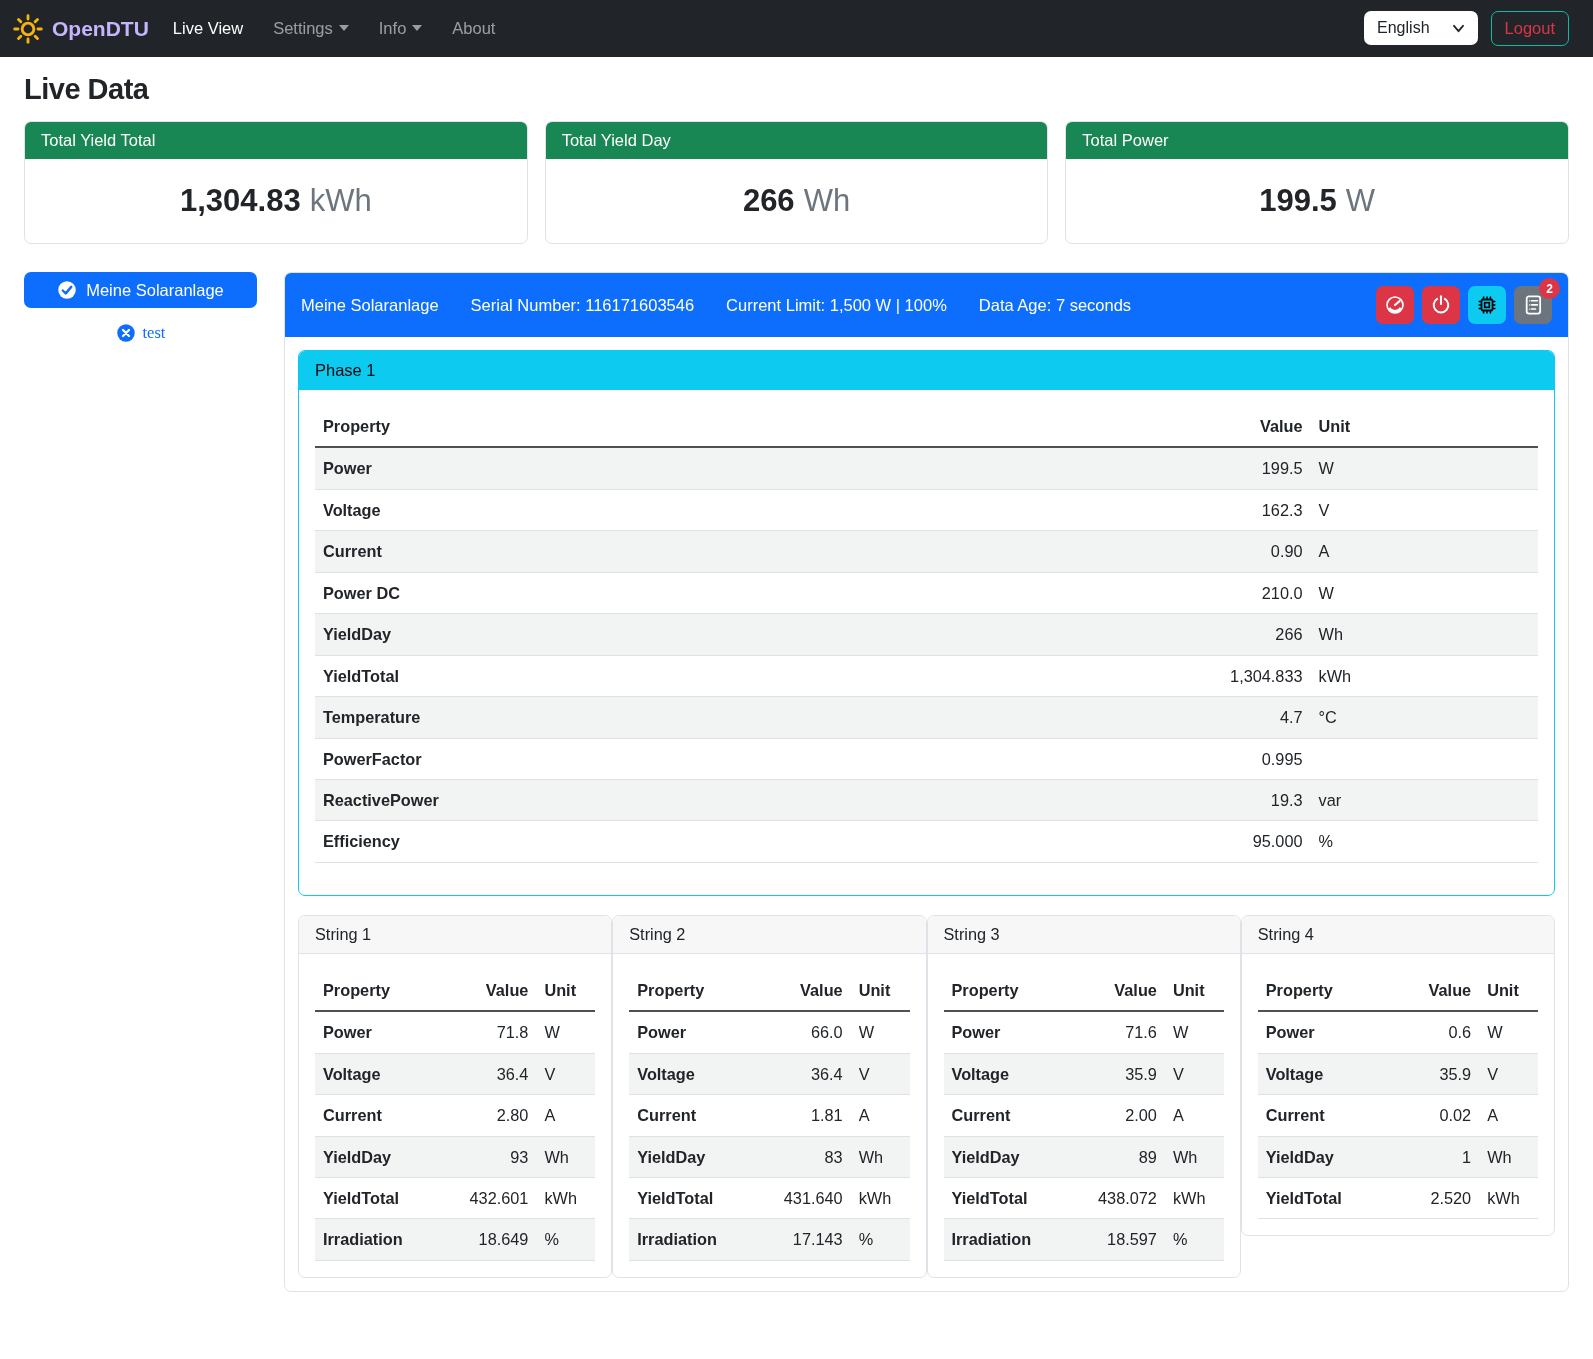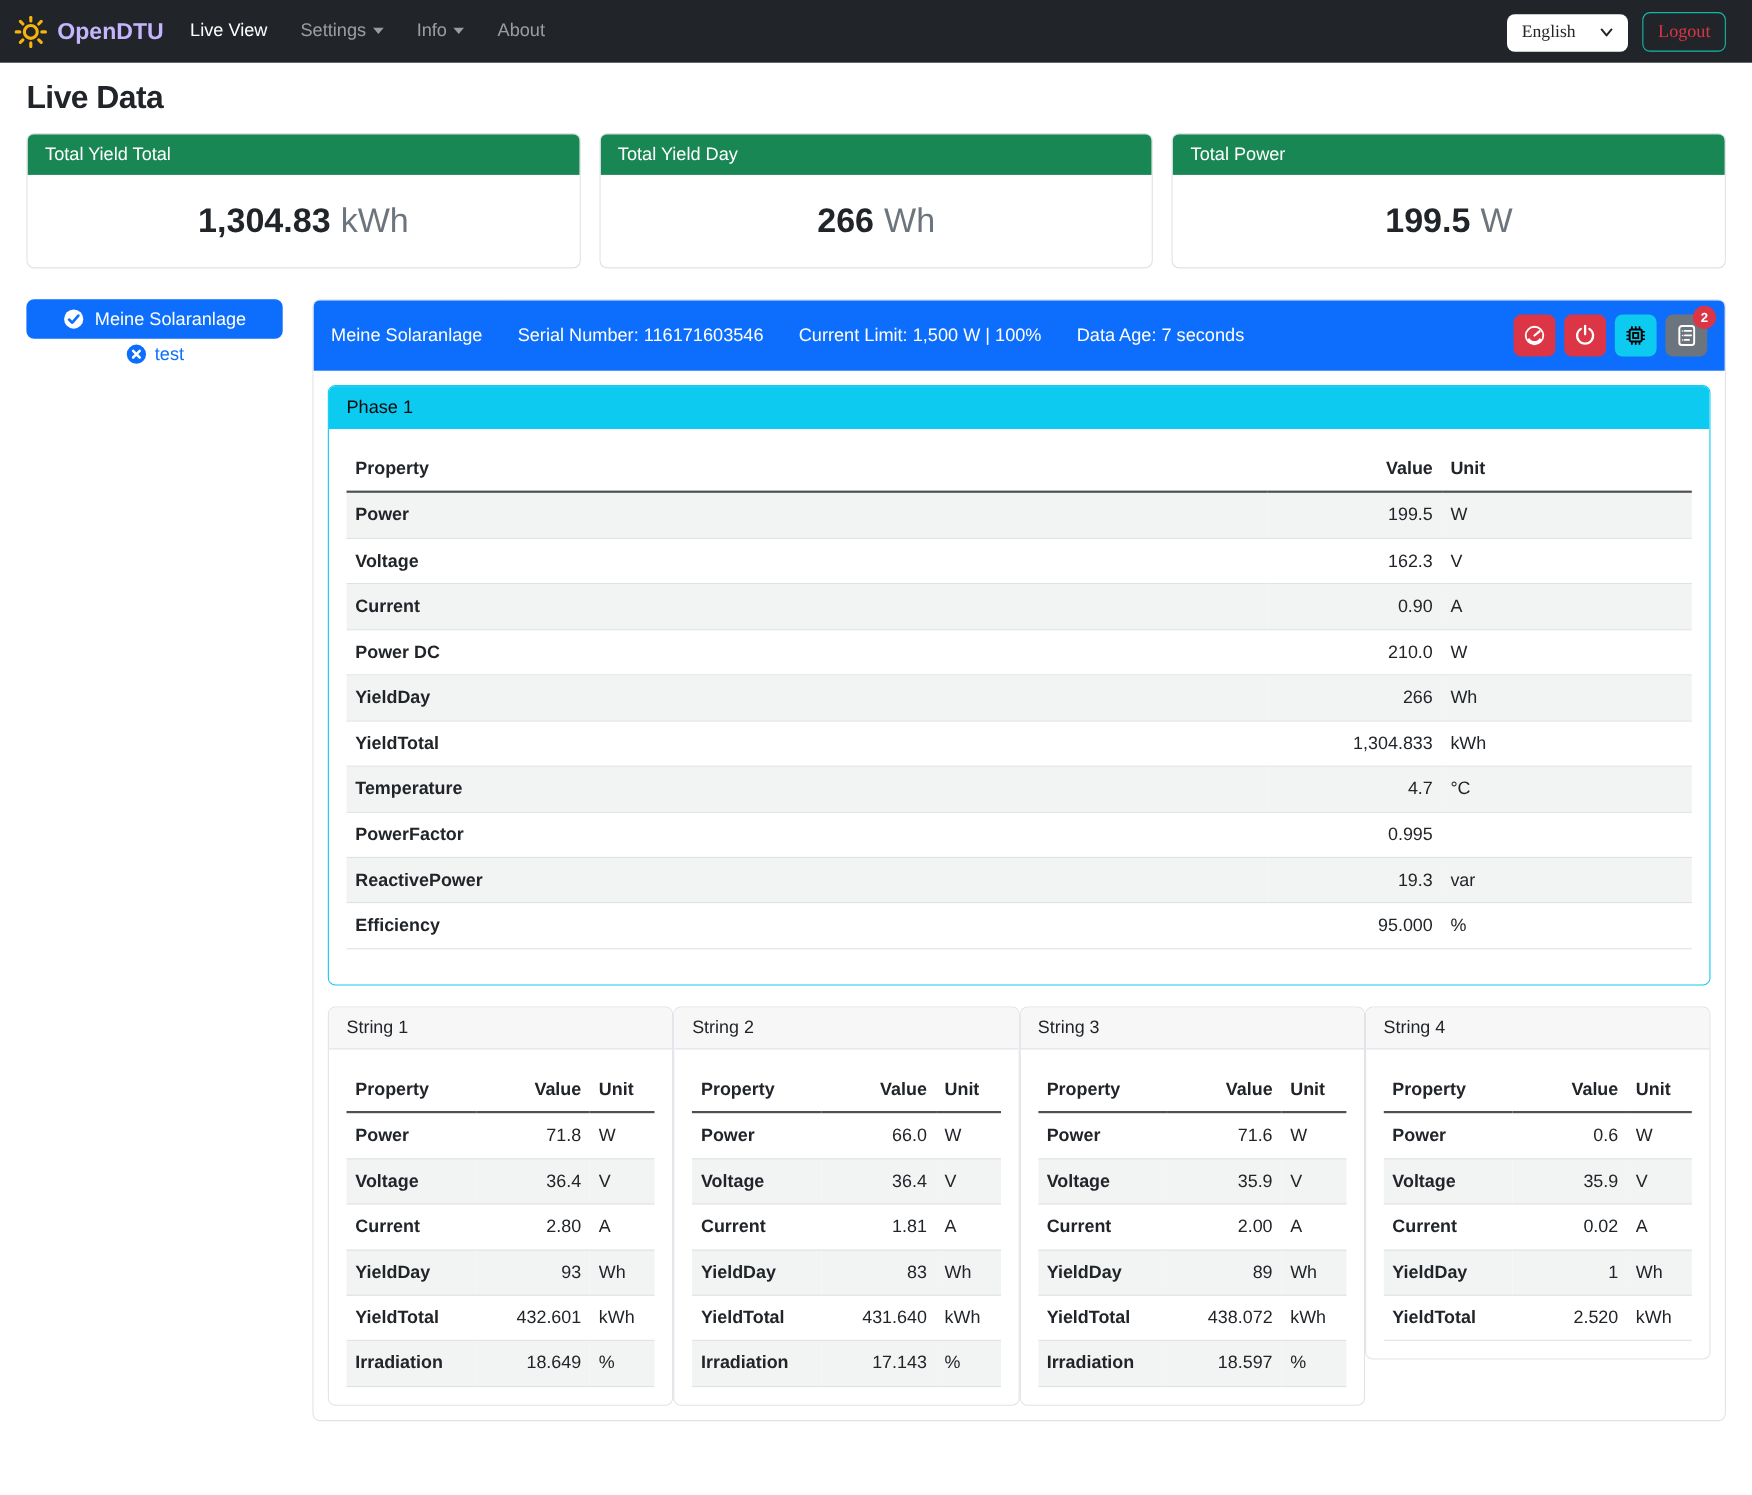--- a/index.html
+++ b/index.html
@@ -6,41 +6,41 @@
   html,body { background:#fff; }
   body { font-family: "Liberation Sans", "DejaVu Sans", sans-serif; color:#212529; }
   .page { width:1593px; min-height:1359px; background:#fff; }
 
   
   .navbar { height:57px; background:#212529; display:flex; align-items:center; padding:0 24px 0 13px; }
   .brand { display:flex; align-items:center; gap:9px; color:#c4b5fd; font-size:21px; font-weight:700; }
   .nav-links { display:flex; align-items:center; margin-left:24px; gap:30px; }
   .nav-link { font-size:16.5px; color:rgba(255,255,255,.55); text-decoration:none; display:flex; align-items:center; gap:6px; cursor:pointer; }
   .nav-link.active { color:#fff; }
-  .nav-right { margin-left:auto; display:flex; align-items:flex-end; gap:13px;font-family:Liberation Serif, serif; }
+  .nav-right { margin-left:auto; display:flex; align-items:flex-start; gap:13px; }
   .lang-select { background:#fff; border-radius:7px; padding:8px 13px; display:flex; align-items:center; gap:22px; font-size:16px; color:#212529; cursor:pointer; }
   .logout-btn { background:transparent; border:1px solid #14b8a6; color:#dc3545; border-radius:7px; padding:7px 13px; font-size:16.5px; font-family:inherit; cursor:pointer; }
 
   
   .container { padding:0 24px; }
   h1.page-title { font-size:29px; font-weight:700; margin:16px 0 15px; letter-spacing:-.5px; }
 
   .summary-row { display:flex; gap:17px; }
   .summary-card { flex:1; border:1px solid #dfe3e7; border-radius:7px; overflow:hidden; background:#fff; }
   .summary-card .head { background:#198754; color:#fff; padding:9px 16px; font-size:16.5px; }
   .summary-card .body { padding:24px 16px; text-align:center; font-size:31px; }
   .summary-card .num { font-weight:600; color:#212529; }
   .summary-card .unit { color:#6c757d; margin-left:9px; }
 
   .main-row { display:flex; gap:27px; margin-top:28px; padding-bottom:28px; align-items:flex-start; }
 
   
   .sidebar { width:233px; flex-shrink:0; }
   .inv-select-btn { width:100%; background:#0d6efd; border:none; border-radius:7px; color:#fff; font-size:16.5px; font-family:inherit; padding:8px 10px; display:flex; align-items:center; justify-content:center; gap:9px; cursor:pointer; }
-  .inv-link-btn { margin:4px auto 0; background:none; border:none; color:#0d6efd; font-size:16.5px; font-family:Liberation Sans, sans-serif; display:flex; align-items:center; gap:7px; cursor:pointer; }
+  .inv-link-btn { margin:15px auto 0; background:none; border:none; color:#0d6efd; font-size:16.5px; font-family:Liberation Serif, serif; display:flex; align-items:center; gap:7px; cursor:pointer; }
 
   
   .inverter-card { flex:1; border:1px solid #dfe3e7; border-radius:7px; background:#fff; overflow:hidden; }
   .inv-header { background:#0d6efd; color:#fff; padding:13px 16px; display:flex; align-items:center; column-gap:32px; font-size:16.5px; }
   .inv-header .hbtns { margin-left:auto; display:flex; gap:8px; }
   .icon-btn { width:38px; height:38px; border:none; border-radius:7px; display:flex; align-items:center; justify-content:center; cursor:pointer; position:relative; }
   .icon-btn.danger { background:#dc3545; }
   .icon-btn.info { background:#0dcaf0; }
   .icon-btn.secondary { background:#6c757d; }
   .count-badge { position:absolute; top:-8px; right:-8px; min-width:21px; height:21px; border-radius:50%; background:#dc3545; color:#fff; font-size:12px; font-weight:700; display:flex; align-items:center; justify-content:center; }

